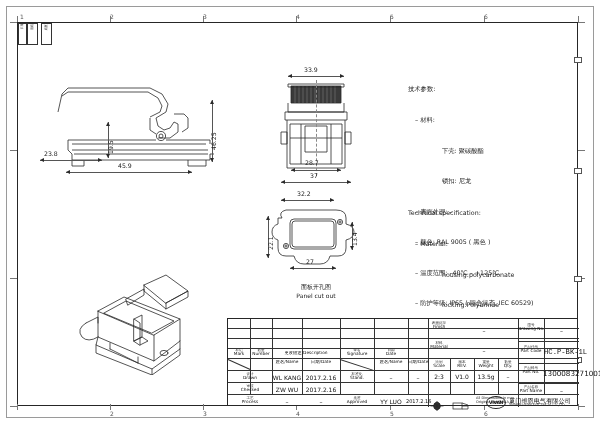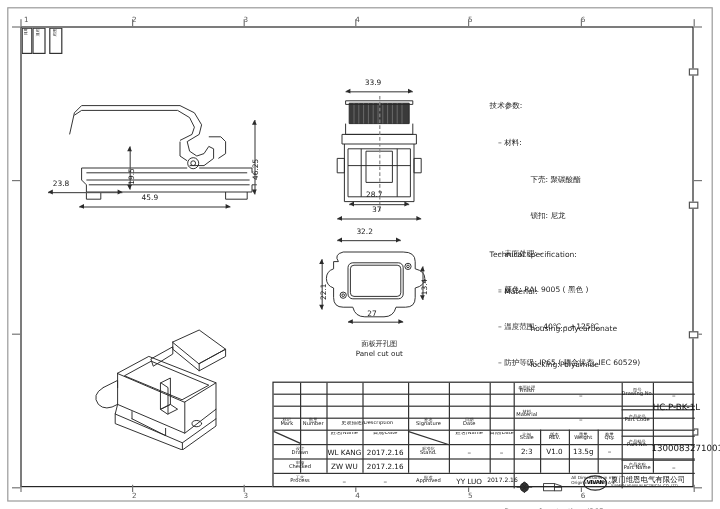--- a/index.html
+++ b/index.html
@@ -523,21 +523,21 @@
     <div class="cell" style="left:290px;top:4px;width:26px;">
       <span class="cn">图号</span>
       <span class="en">Drawing No.</span>
     </div>
     <div class="val" style="left:316px;top:8px;width:35px;">–</div>
 
     <div class="cell" style="left:290px;top:26px;width:26px;">
       <span class="cn">产品代号</span>
       <span class="en">Part  Code</span>
     </div>
-    <div class="val big" style="left:316px;top:16px;width:25px;">HC.P-BK-1L</div>
+    <div class="val big" style="left:316px;top:29px;width:25px;font-family:Liberation Mono, monospace;">HC.P-BK-1L</div>
 
     <div class="cell" style="left:290px;top:47px;width:26px;">
       <span class="cn">产品料号</span>
       <span class="en">Part  No.</span>
     </div>
     <div class="val big" style="left:315px;top:50px;width:37px;">1300083271001</div>
 
     <div class="cell" style="left:290px;top:66px;width:26px;">
       <span class="cn">产品名称</span>
       <span class="en">Part  Name</span>

